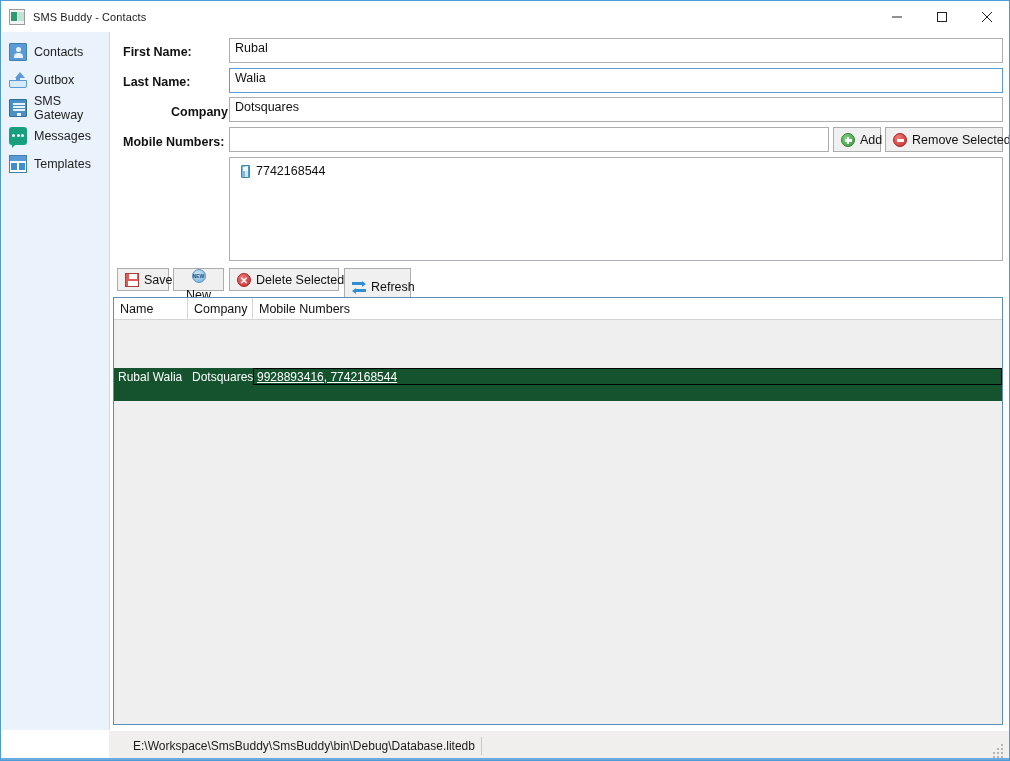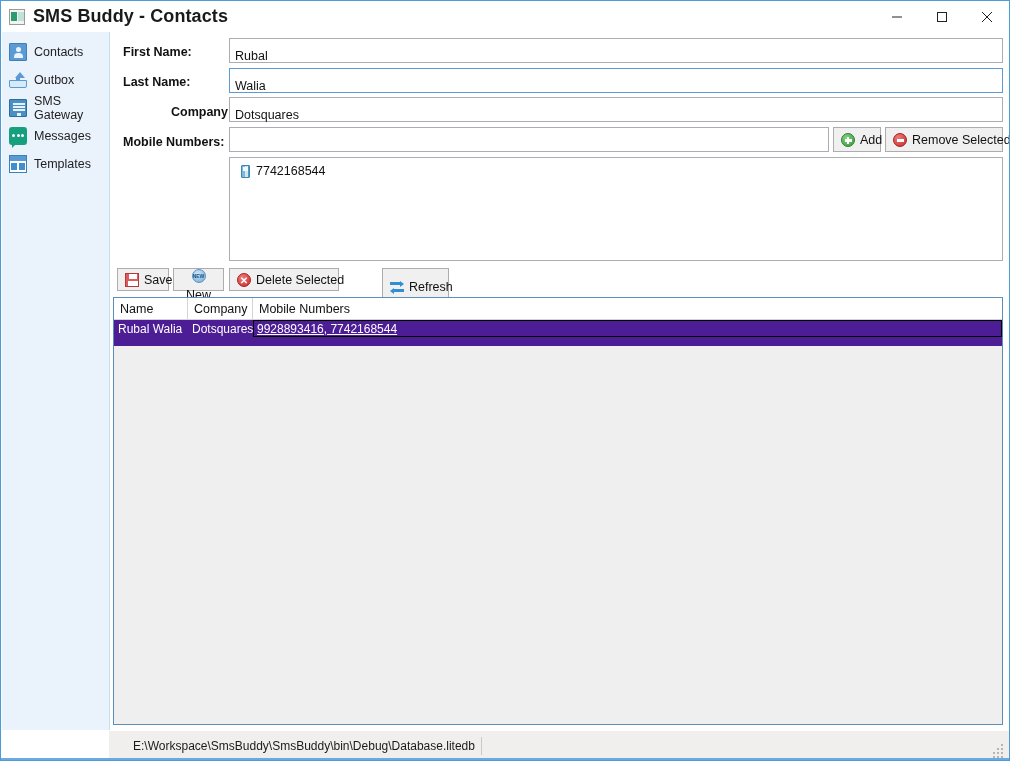--- a/index.html
+++ b/index.html
@@ -25,21 +25,21 @@
   }
   #title-icon {
     width: 16px; height: 16px; margin-left: 8px; margin-right: 8px;
     border: 1px solid #9a9a9a; background: #f3f3f3;
     display: flex; align-items: center; justify-content: center;
     flex: 0 0 auto;
   }
   #title-icon i { display: block; width: 6px; height: 9px; background: #2e9b6e; }
   #title-icon i.b { background: #bfe3d4; margin-left: 1px; }
   #title-text {
-    font-size: 18px; color: #1a1a1a; letter-spacing: 0.1px; font-weight: bold;
+    font-size: 11px; color: #1a1a1a; letter-spacing: 0.1px;
   }
   #winbtns { position: absolute; right: 0; top: 0; height: 31px; display: flex; }
   .winbtn {
     width: 45px; height: 31px; display: flex; align-items: center; justify-content: center;
     background: transparent;
   }
   .winbtn svg { display: block; }
 
   
   #sidebar {
@@ -83,21 +83,21 @@
   .ico-templates .top { position: absolute; left: 0; top: 0; width: 16px; height: 5px; background: #5b9bd5; }
   .ico-templates .pl { position: absolute; left: 1px; top: 7px; width: 6px; height: 7px; background: #3f8ed0; }
   .ico-templates .pr { position: absolute; left: 9px; top: 7px; width: 6px; height: 7px; background: #3f8ed0; }
 
   
   .form-label {
     position: absolute; font-size: 12.5px; font-weight: bold; color: #111;
   }
   .tbox {
     position: absolute; background: #ffffff; border: 1px solid #abadb3;
-    font-size: 12.5px; color: #111; padding: 9px 5px; line-height: 16px;
+    font-size: 12.5px; color: #111; padding: 1px 5px; line-height: 16px;
     font-family: "Liberation Sans", sans-serif;
   }
   .tbox.focused { border: 1px solid #5b9bd5; }
 
   .btn {
     position: absolute; background: #f0f0f0; border: 1px solid #adadad;
     display: flex; align-items: center; justify-content: flex-start; gap: 5px;
     font-size: 12.5px; color: #111; padding: 0 7px;
     font-family: "Liberation Sans", sans-serif;
   }
@@ -145,21 +145,21 @@
   }
   .numrow { display: flex; align-items: center; gap: 6px; padding: 2px 0 2px 11px; font-size: 12.5px; color: #111; }
 
   #grid {
     position: absolute; left: 112px; top: 296px; width: 890px; height: 428px;
     background: #efefef; border: 1px solid #5b8fb9;
   }
   #grid-header { display: flex; height: 22px; background: #ffffff; border-bottom: 1px solid #d4d4d4; }
   .gh { font-size: 12.5px; color: #111; display: flex; align-items: center; padding-left: 6px;
         border-right: 1px solid #d4d4d4; height: 22px; }
-  .grow { display: flex; height: 26px; background: #4c1d95; }
+  .grow { display: flex; height: 33px; background: #14532d; margin-top: 48px; }
   .gc { font-size: 12px; color: #ffffff; display: flex; align-items: center; padding-left: 4px; height: 17px; }
   .gc.active { outline: 1px solid #000; outline-offset: -1px; text-decoration: underline; }
 
   
   #statusbar {
     position: absolute; left: 108px; top: 730px; width: 900px; height: 30px;
     background: #f0efee; display: flex; align-items: center;
   }
   #status-text { font-size: 12px; color: #1a1a1a; padding-left: 24px; }
   #status-sep { width: 1px; height: 18px; background: #c9c9c9; margin-left: 6px; }
@@ -288,21 +288,21 @@
         <span>NEW</span>
       </span>
     <span class="lbl">New</span>
   </div>
   <div class="btn" style="left:228px; top:267px; width:110px; height:23px;">
     <span class="circ circ-red">
         <span class="xx">✕</span>
       </span>
     <span class="lbl">Delete Selected</span>
   </div>
-  <div class="btn" style="left:343px; top:267px; width:67px; height:38px;margin-left:38px;">
+  <div class="btn" style="left:343px; top:267px; width:67px; height:38px;">
     <span class="ico-refresh">
       <span class="a1"></span>
         <span class="t1"></span>
         <span class="a2"></span>
         <span class="t2"></span>
     </span>
     <span class="lbl">Refresh</span>
   </div>
 
   <div id="grid">

